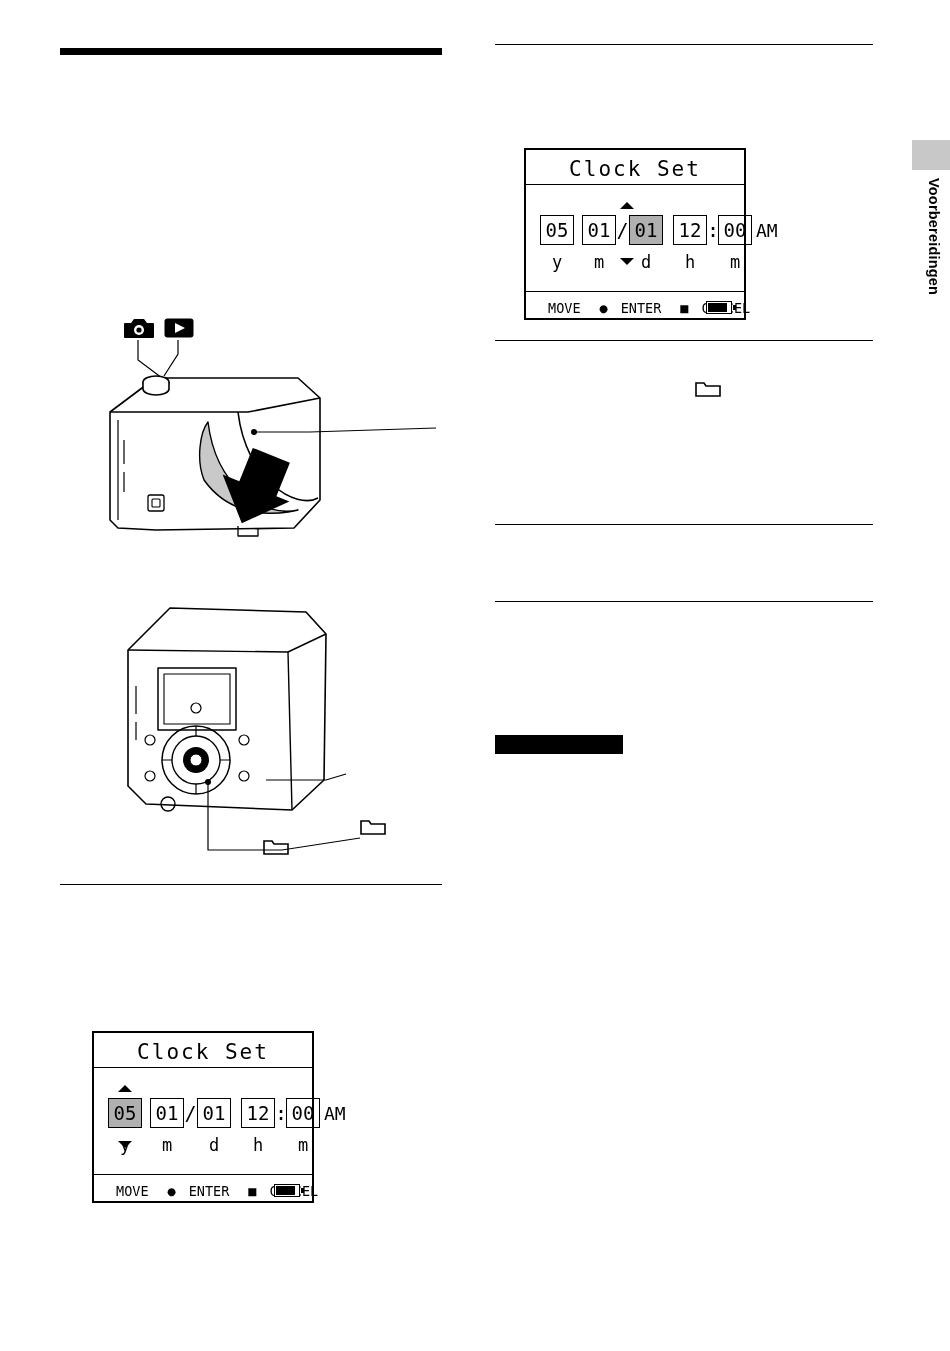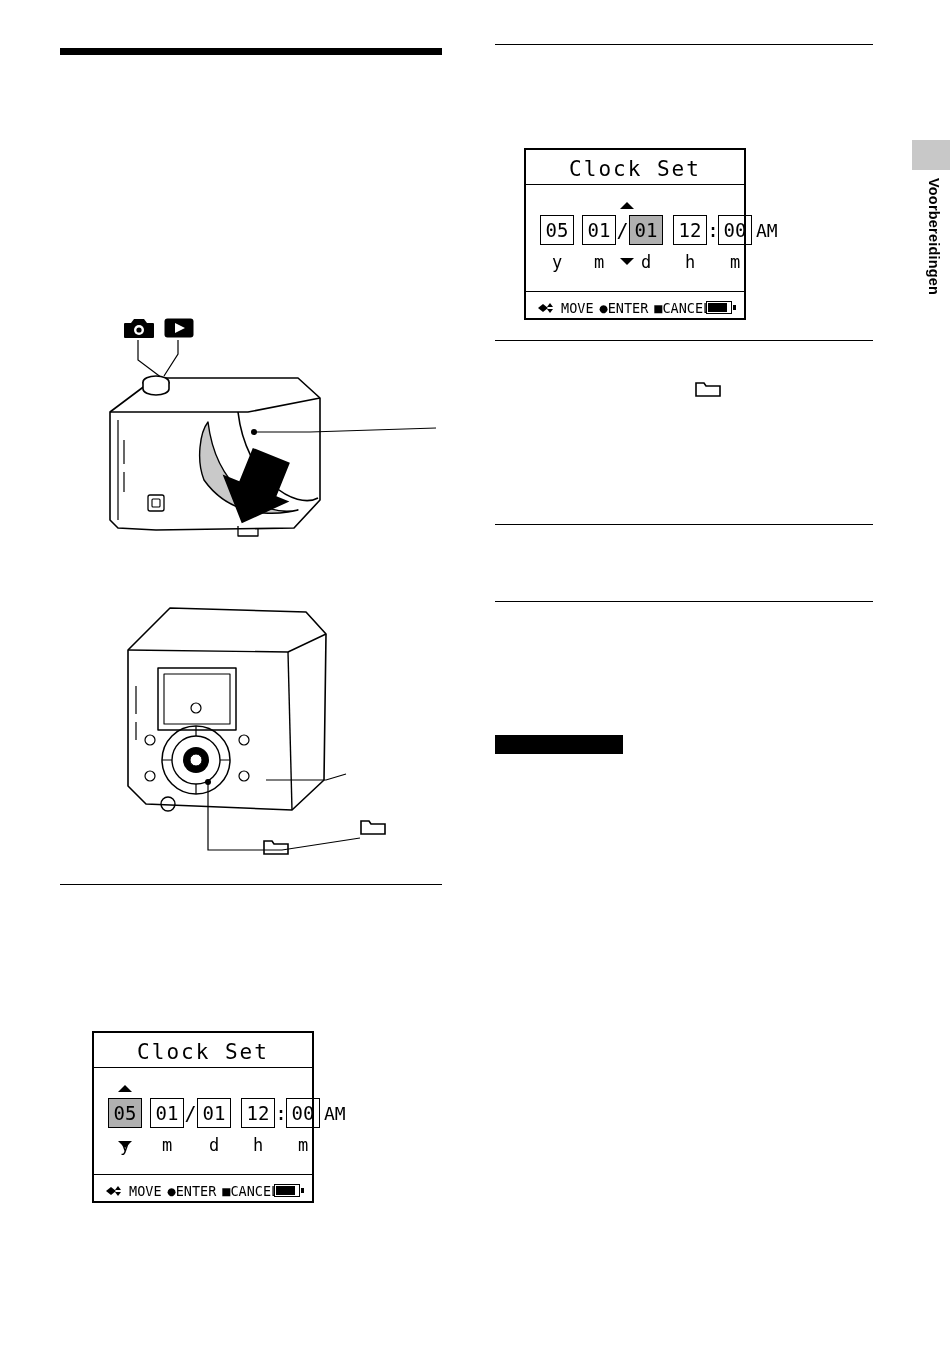--- a/index.html
+++ b/index.html
@@ -115,20 +115,21 @@
   .lcd-units span {
     text-align: center;
     display: inline-block;
   }
   .lcd-status {
     position: absolute;
     left: 0; right: 0;
     display: flex;
     align-items: center;
     font-family: "DejaVu Sans Mono", monospace;
+    gap: 13px;
   }
   .batt {
     position: absolute;
     border: 1px solid #000;
     box-sizing: border-box;
     background: #fff;
   }
   .batt::after {
     content: "";
     position: absolute;

